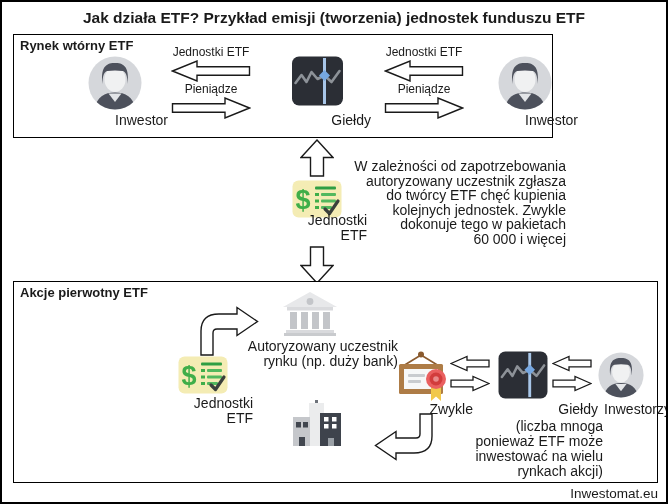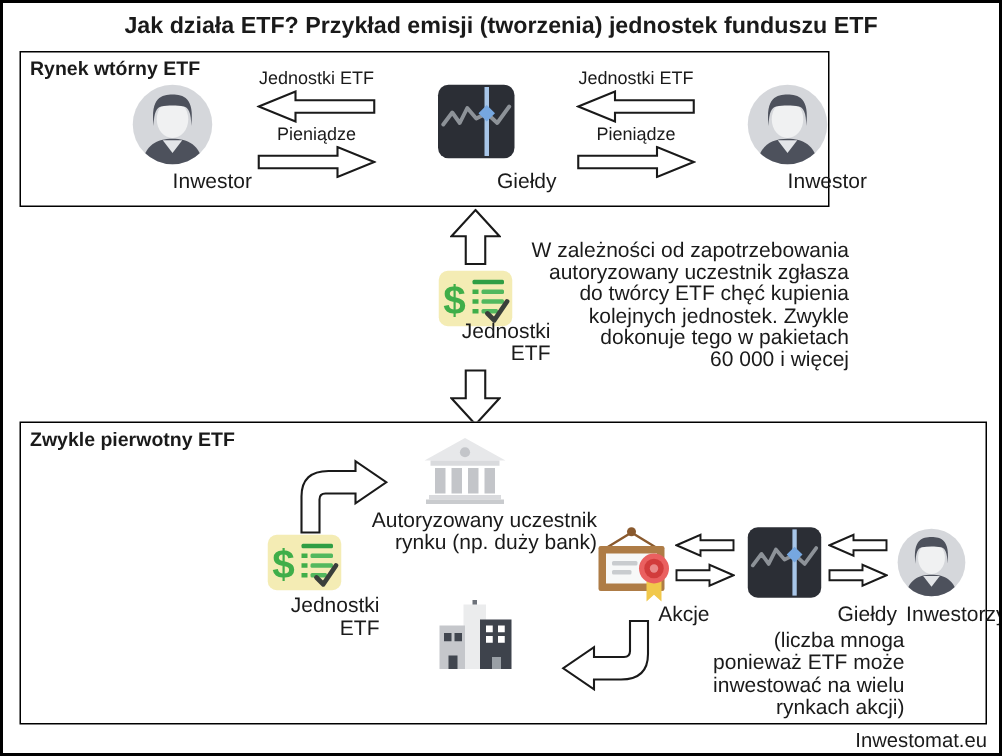--- a/index.html
+++ b/index.html
@@ -169,21 +169,21 @@
       <use href="#sym-arrow-down"></use>
     </svg>
   <div class="lbl note" style="left:352px;top:157px;width:212px;">W zależności od zapotrzebowania
 autoryzowany uczestnik zgłasza
 do twórcy ETF chęć kupienia
 kolejnych jednostek. Zwykle
 dokonuje tego w pakietach
 60 000 i więcej</div>
 
   <div class="mbox" style="left:11px;top:279px;width:645px;height:202px;">
-    <div class="box-label">Zwykle pierwotny ETF</div>
+    <div class="box-label">Akcje pierwotny ETF</div>
 
 
     <svg class="icon abs" style="left:164px;top:74px;" width="50" height="38">
         <use href="#sym-money"></use>
       </svg>
     <div class="lbl" style="left:139px;top:114px;width:100px;">Jednostki
 ETF</div>
 
     <svg class="icon abs" style="left:184px;top:24px;" width="62" height="50">
         <use href="#sym-curve-up-right"></use>
@@ -191,21 +191,21 @@
 
     <svg class="icon abs" style="left:268px;top:10px;" width="56" height="44">
         <use href="#sym-bank"></use>
       </svg>
     <div class="lbl" style="left:214px;top:57px;width:170px;">Autoryzowany uczestnik
 rynku (np. duży bank)</div>
 
     <svg class="icon abs" style="left:381px;top:69px;" width="56" height="52">
         <use href="#sym-certificate"></use>
       </svg>
-    <div class="lbl" style="left:359px;top:120px;width:100px;">Akcje</div>
+    <div class="lbl" style="left:359px;top:120px;width:100px;">Zwykle</div>
 
     <svg class="icon abs" style="left:436px;top:73px;" width="40" height="17">
         <use href="#sym-small-arrow-left"></use>
       </svg>
     <svg class="icon abs" style="left:436px;top:93px;" width="40" height="17">
         <use href="#sym-small-arrow-right"></use>
       </svg>
 
     <svg class="icon abs" style="left:484px;top:69px;" width="50" height="48">
         <use href="#sym-chart"></use>

